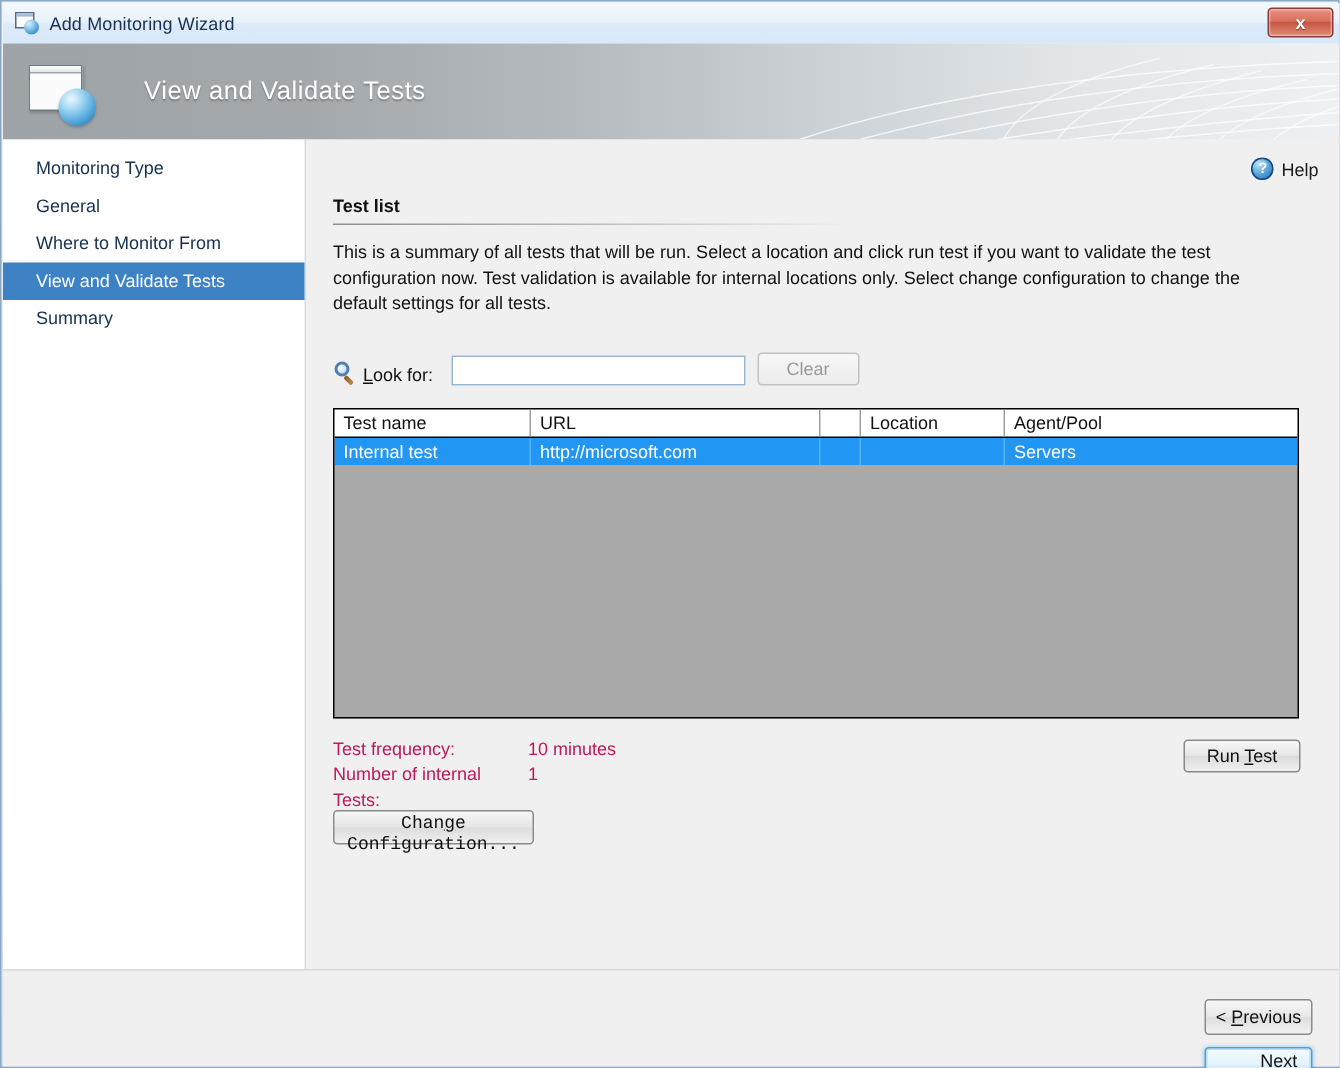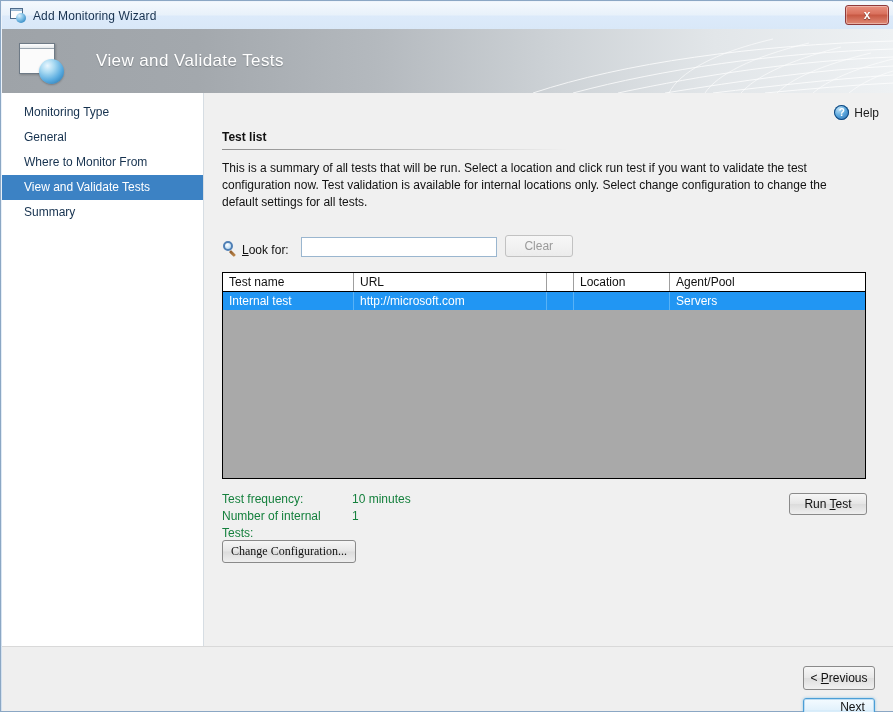--- a/index.html
+++ b/index.html
@@ -171,34 +171,34 @@
     font-size:12px;line-height:18px;padding-left:6px;box-sizing:border-box;
     border-right:1px solid #58b2f6;overflow:hidden;white-space:nowrap;
   }
   .c0{width:131px;}
   .c1{width:193px;}
   .c2{width:27px;}
   .c3{width:96px;}
   .c4{width:195px;border-right:none !important;}
   
   .info{
-    position:absolute;left:18px;top:398px;font-size:12px;color:#15803d;line-height:17px;
+    position:absolute;left:18px;top:398px;font-size:12px;color:#be185d;line-height:17px;
   }
   .info-grid{display:grid;grid-template-columns:130px auto;row-gap:0px;}
   .run-btn{
     position:absolute;right:26px;top:400px;width:78px;height:22px;
     box-sizing:border-box;border:1px solid #8a8a8a;border-radius:3px;
     background:linear-gradient(180deg,#f6f6f6,#e6e6e6 48%,#dcdcdc 52%,#efefef);
     font-size:12px;font-family:"Liberation Sans", sans-serif;color:#111;cursor:pointer;
   }
   .change-btn{
     position:absolute;left:18px;top:447px;width:134px;height:23px;
     box-sizing:border-box;border:1px solid #8a8a8a;border-radius:3px;
     background:linear-gradient(180deg,#f6f6f6,#e6e6e6 48%,#dcdcdc 52%,#efefef);
-    font-size:12px;font-family:Liberation Serif, serif;color:#111;cursor:pointer;
+    font-size:12px;font-family:Liberation Mono, monospace;color:#111;cursor:pointer;
   }
   u.acc{text-decoration:underline;}
   
   .footer{
     position:absolute;left:1px;top:645px;width:891px;height:65px;
     background:#efefef;border-top:1px solid #d9d9d9;box-sizing:border-box;
   }
   .footer-btns{
     position:absolute;right:18px;top:19px;display:flex;gap:8px;flex-direction:column;
   }

